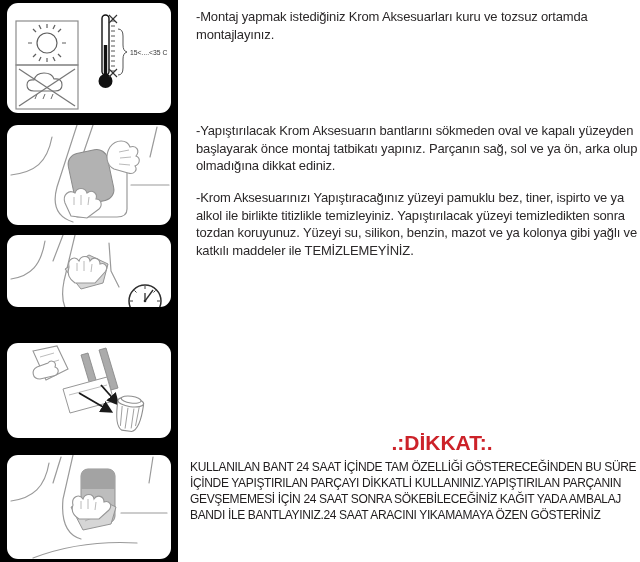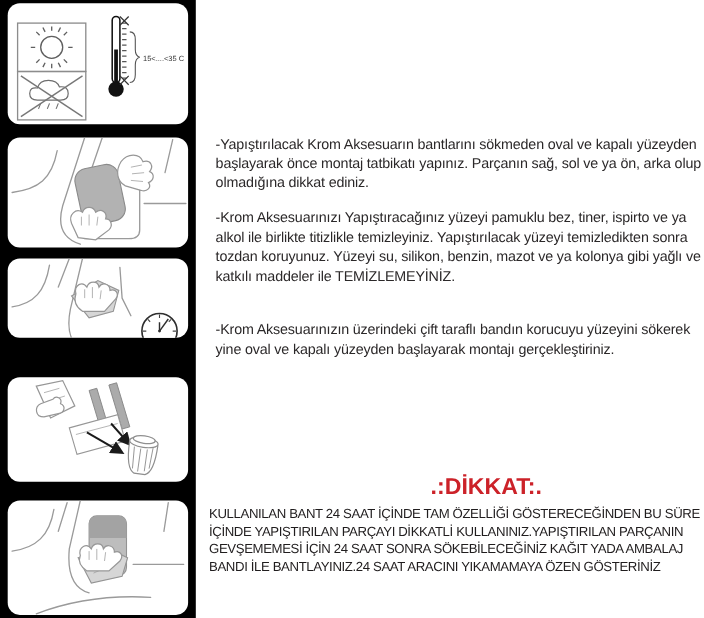--- a/index.html
+++ b/index.html
@@ -240,21 +240,21 @@
         </g>
         <g>
           <path d="M66,50 C64,42 72,38 76,44 C78,38 86,38 87,44 C90,39 97,41 97,47 C102,45 106,50 102,55 L92,64 L72,64 C66,60 64,55 66,50 Z" fill="#ffffff" stroke="#979797" stroke-width="1.1"></path>
           <path d="M74,46 L74,54 M81,44 L81,54 M89,47 L88,55" fill="none" stroke="#a8a8a8" stroke-width="0.8"></path>
         </g>
       </svg>
     </div>
   </div>
 
   <div class="text-column">
+    <p class="para" id="para-0">-Montaj yapmak istediğiniz Krom Aksesuarları kuru ve tozsuz ortamda montajlayınız.</p>
     <p class="para" id="para-3">-Krom Aksesuarınızı Yapıştıracağınız yüzeyi pamuklu bez, tiner, ispirto ve ya alkol ile birlikte titizlikle temizleyiniz. Yapıştırılacak yüzeyi temizledikten sonra tozdan koruyunuz. Yüzeyi su, silikon, benzin, mazot ve ya kolonya gibi yağlı ve katkılı maddeler ile TEMİZLEMEYİNİZ.</p>
     <p class="para" id="para-2">-Yapıştırılacak Krom Aksesuarın bantlarını sökmeden oval ve kapalı yüzeyden başlayarak önce montaj tatbikatı yapınız. Parçanın sağ, sol ve ya ön, arka olup olmadığına dikkat ediniz.</p>
-    <p class="para" id="para-4">-Krom Aksesuarınızın üzerindeki çift taraflı bandın korucuyu yüzeyini sökerek yine oval ve kapalı yüzeyden başlayarak montajı gerçekleştiriniz.</p>
 
     <div class="warning-title">.:DİKKAT:.</div>
     <div class="warning-body">KULLANILAN BANT 24 SAAT İÇİNDE TAM ÖZELLİĞİ GÖSTERECEĞİNDEN BU SÜRE İÇİNDE YAPIŞTIRILAN PARÇAYI DİKKATLİ KULLANINIZ.YAPIŞTIRILAN PARÇANIN GEVŞEMEMESİ İÇİN 24 SAAT SONRA SÖKEBİLECEĞİNİZ KAĞIT YADA AMBALAJ BANDI İLE BANTLAYINIZ.24 SAAT ARACINI YIKAMAMAYA ÖZEN GÖSTERİNİZ</div>
   </div>
 
 </div>
 
 </body></html>

